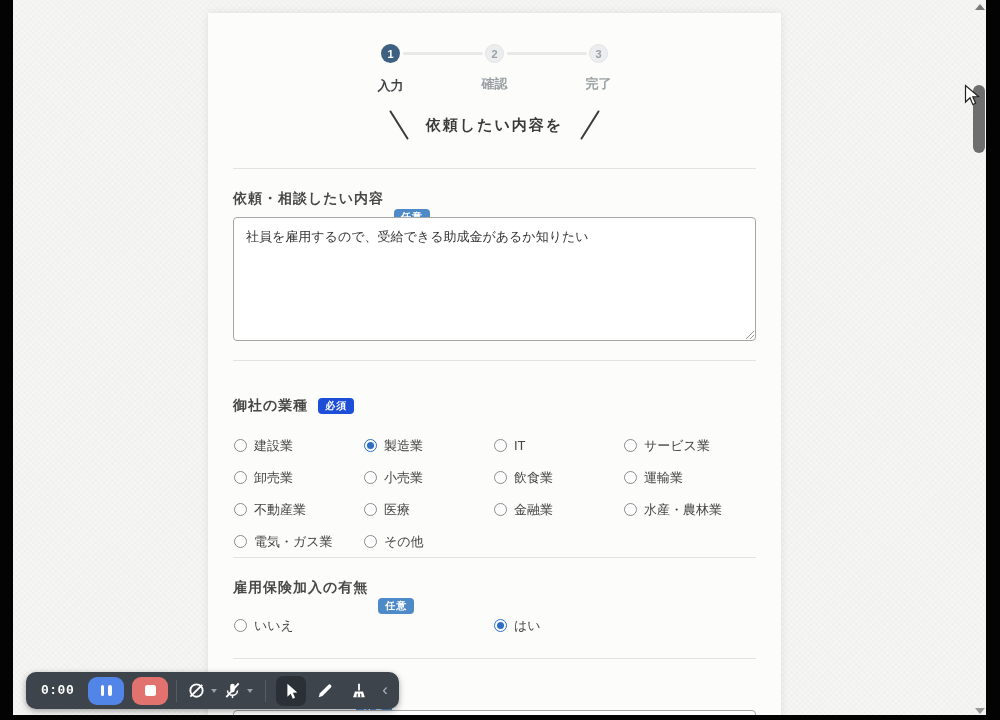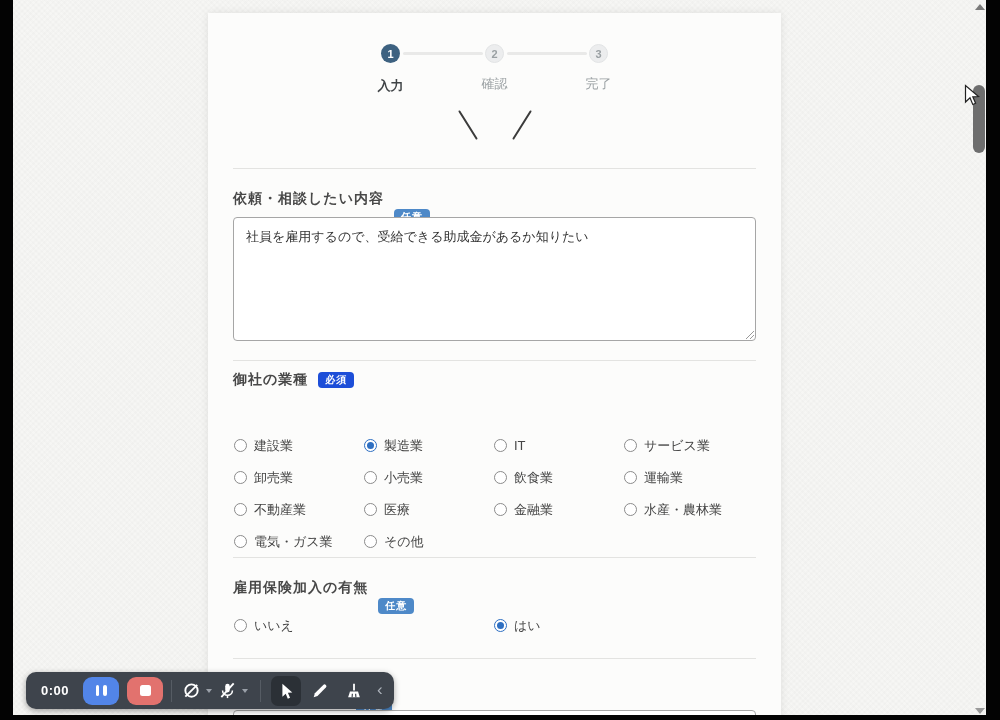--- a/index.html
+++ b/index.html
@@ -28,38 +28,38 @@
   .stepper { position: absolute; top: 31px; left: 50%; transform: translateX(-50%); width: 312px; height: 62px; }
   .step { position: absolute; top: 0; width: 104px; text-align: center; }
   .step-1 { left: 0; } .step-2 { left: 104px; } .step-3 { left: 208px; }
   .step-circle {
     width: 19px; height: 19px; border-radius: 50%; margin: 0 auto;
     display: flex; align-items: center; justify-content: center;
     font-size: 11px; font-weight: 700;
     background: #ecedee; color: #9aa0a3; border: 1px solid #e2e4e5;
   }
   .step.active .step-circle { background: #3d6180; color: #fff; border: none; }
-  .step-label { margin-top: 12px; font-size: 13px; color: #9aa0a3; }
+  .step-label { margin-top: 12px; font-size: 13px; color: #9aa0a3; font-weight: bold; }
   .step.active .step-label { color: #3f4346; font-weight: 600; margin-top: 14px; }
   .step-line { position: absolute; top: 8px; height: 3px; background: #e9e9e8; border-radius: 2px; }
   .step-line-1 { left: 64px; width: 80px; }
   .step-line-2 { left: 168px; width: 80px; }
 
   
   .heading { position: absolute; top: 95px; left: 0; right: 0; display: flex; align-items: center; justify-content: center; gap: 26px; }
   .slash { width: 2px; height: 34px; background: #3b3b3b; border-radius: 1px; }
   .slash-left { transform: rotate(-32deg); }
   .slash-right { transform: rotate(32deg); }
   .heading-text { font-size: 15px; font-weight: 700; color: #3a3a3a; letter-spacing: 2px; line-height: 1.45; text-align: center; }
 
   .divider { position: absolute; left: 25px; right: 25px; height: 1px; background: #e3e3e1; }
   .d1 { top: 155px; } .d2 { top: 347px; } .d3 { top: 544px; } .d4 { top: 645px; }
 
   .sec-row { position: absolute; left: 25px; display: flex; align-items: center; gap: 10px; height: 18px; }
-  .sec1-row { top: 177px; } .sec2-row { top: 358px; } .sec3-row { top: 566px; }
+  .sec1-row { top: 177px; } .sec2-row { top: 384px; } .sec3-row { top: 566px; }
   .sec4-row { top: 668px; left: 148px; }
   .sec-label { font-size: 14px; font-weight: 700; color: #484848; letter-spacing: 1px; }
   .badge {
     display: inline-block; font-size: 10px; line-height: 1; color: #fff;
     padding: 3px 7px; border-radius: 4px; font-weight: 600; letter-spacing: 1px;
   }
   .badge-optional { background: #4e89c8; margin-top: 36px; }
   .badge-required { background: #1d4ed8; }
 
   
@@ -95,21 +95,21 @@
     position: absolute; top: 697px; left: 25px; width: 523px; height: 40px;
     border: 1px solid #a6a6a6; border-radius: 4px; background: #fff;
   }
 
   
   .toolbar {
     position: absolute; left: 26px; top: 672px; height: 37px; z-index: 40;
     display: flex; align-items: center; padding: 0 9px;
     background: #3e444c; border-radius: 10px; box-shadow: 0 2px 6px rgba(0,0,0,0.35);
   }
-  .tb-time { color: #fff; font-size: 13px; font-weight: 700; margin: 0 6px 0 6px; letter-spacing: 0.5px; }
+  .tb-time { color: #fff; font-size: 13px; font-weight: 700; margin: 0 6px 0 6px; letter-spacing: 0.5px; font-family: Liberation Mono, monospace; }
   .tb-btn { width: 36px; height: 28px; border-radius: 9px; border: none; display: flex; align-items: center; justify-content: center; gap: 4px; margin-left: 8px; cursor: pointer; }
   .tb-pause { background: #5285e8; }
   .tb-pause .bar { width: 3.5px; height: 11px; background: #fff; border-radius: 2px; }
   .tb-stop { background: #e2726e; }
   .tb-stop .square { width: 11px; height: 11px; background: #fff; border-radius: 2.5px; }
   .tb-sep { width: 1px; height: 22px; background: #565c64; margin: 0 8px; }
   .tb-icon { display: flex; align-items: center; margin: 0 2px; }
   .tb-caret { width: 0; height: 0; border-left: 3.5px solid transparent; border-right: 3.5px solid transparent; border-top: 4px solid #9aa0a8; margin: 0 4px 0 3px; }
   .tb-tool { width: 30px; height: 30px; border-radius: 7px; display: flex; align-items: center; justify-content: center; margin: 0 2px; }
   .tb-tool.active { background: #2b3036; }
@@ -145,20 +145,21 @@
     </div>
     <div class="step step-3">
       <div class="step-circle">3</div>
       <div class="step-label">完了</div>
     </div>
   </div>
 
   <div class="heading">
     <div class="slash slash-left"></div>
     <div class="heading-text">
+      <div>依頼したい内容を</div>
     </div>
     <div class="slash slash-right"></div>
   </div>
 
   <div class="divider d1"></div>
 
   <div class="sec-row sec1-row">
     <span class="sec-label">依頼・相談したい内容</span>
     <span class="badge badge-optional">任意</span>
   </div>

